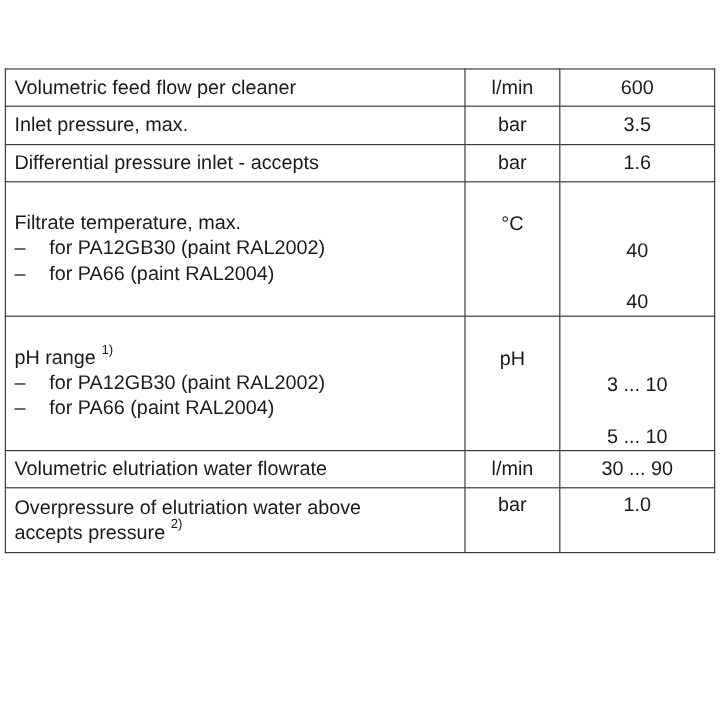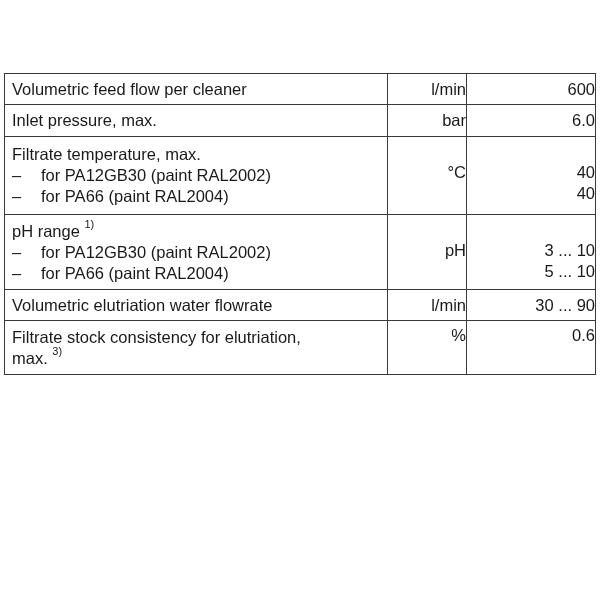--- a/index.html
+++ b/index.html
@@ -11,37 +11,37 @@
       overflow: hidden;
     }
     body {
       font-family: "Liberation Sans", "DejaVu Sans", sans-serif;
       color: #1a1a1a;
       position: relative;
     }
     .spec-table {
       position: absolute;
       left: 4px;
-      top: 73px;
+      top: 57px;
       width: 591px;
       border-collapse: collapse;
       table-layout: fixed;
       font-size: 16.5px;
       line-height: 21px;
     }
     .spec-table td {
       border: 1.5px solid #3a3a3a;
       padding: 0 0 0 7px;
       vertical-align: middle;
     }
     .spec-table col.c-param { width: 383px; }
     .spec-table col.c-unit { width: 79px; }
     .spec-table col.c-value { width: 129px; }
     .spec-table td.unit, .spec-table td.value {
-      text-align: right;
+      text-align: center;
       padding: 0;
     }
     .spec-table td.top {
       vertical-align: top;
       padding-top: 4px;
     }
     .sub-line {
       display: block;
       white-space: nowrap;
     }
@@ -49,21 +49,21 @@
       display: inline-block;
       width: 29px;
     }
     sup {
       font-size: 11px;
       line-height: 0;
       position: relative;
       top: -2px;
       vertical-align: super;
     }
-    .value-line { display: block; }
+    .value-line { display: block; margin-top: 22px; }
   </style>
 </head>
 <body>
 
 <table class="spec-table">
   <colgroup>
     <col class="c-param">
     <col class="c-unit">
     <col class="c-value">
   </colgroup>
@@ -72,23 +72,28 @@
     <tr style="height:31px">
       <td>Volumetric feed flow per cleaner</td>
       <td class="unit">l/min</td>
       <td class="value">600</td>
     </tr>
 
 
     <tr style="height:32px">
       <td>Inlet pressure, max.</td>
       <td class="unit">bar</td>
-      <td class="value">6.0</td>
+      <td class="value">3.5</td>
     </tr>
 
+    <tr style="height:31px">
+      <td>Differential pressure inlet - accepts</td>
+      <td class="unit">bar</td>
+      <td class="value">1.6</td>
+    </tr>
 
 
     <tr style="height:78px">
       <td>
         <span class="sub-line">Filtrate temperature, max.</span>
         <span class="sub-line"><span class="dash">–</span><span>for PA12GB30 (paint RAL2002)</span></span>
         <span class="sub-line"><span class="dash">–</span><span>for PA66 (paint RAL2004)</span></span>
       </td>
       <td class="unit" style="vertical-align:top;padding-top:25px">°C</td>
       <td class="value" style="vertical-align:top;padding-top:25px">
@@ -109,24 +114,24 @@
         <span class="value-line">5 ... 10</span>
       </td>
     </tr>
 
     <tr style="height:31px">
       <td>Volumetric elutriation water flowrate</td>
       <td class="unit">l/min</td>
       <td class="value">30 ... 90</td>
     </tr>
 
-
     <tr style="height:54px">
       <td>
-        <span class="sub-line">Filtrate stock consistency for elutriation,</span>
-        <span class="sub-line"><span>max.</span> <sup>3)</sup></span>
+        <span class="sub-line">Overpressure of elutriation water above</span>
+        <span class="sub-line"><span>accepts pressure</span> <sup>2)</sup></span>
       </td>
-      <td class="unit top">%</td>
-      <td class="value top">0.6</td>
+      <td class="unit top">bar</td>
+      <td class="value top">1.0</td>
     </tr>
+
 
   </tbody>
 </table>
 
 </body></html>

